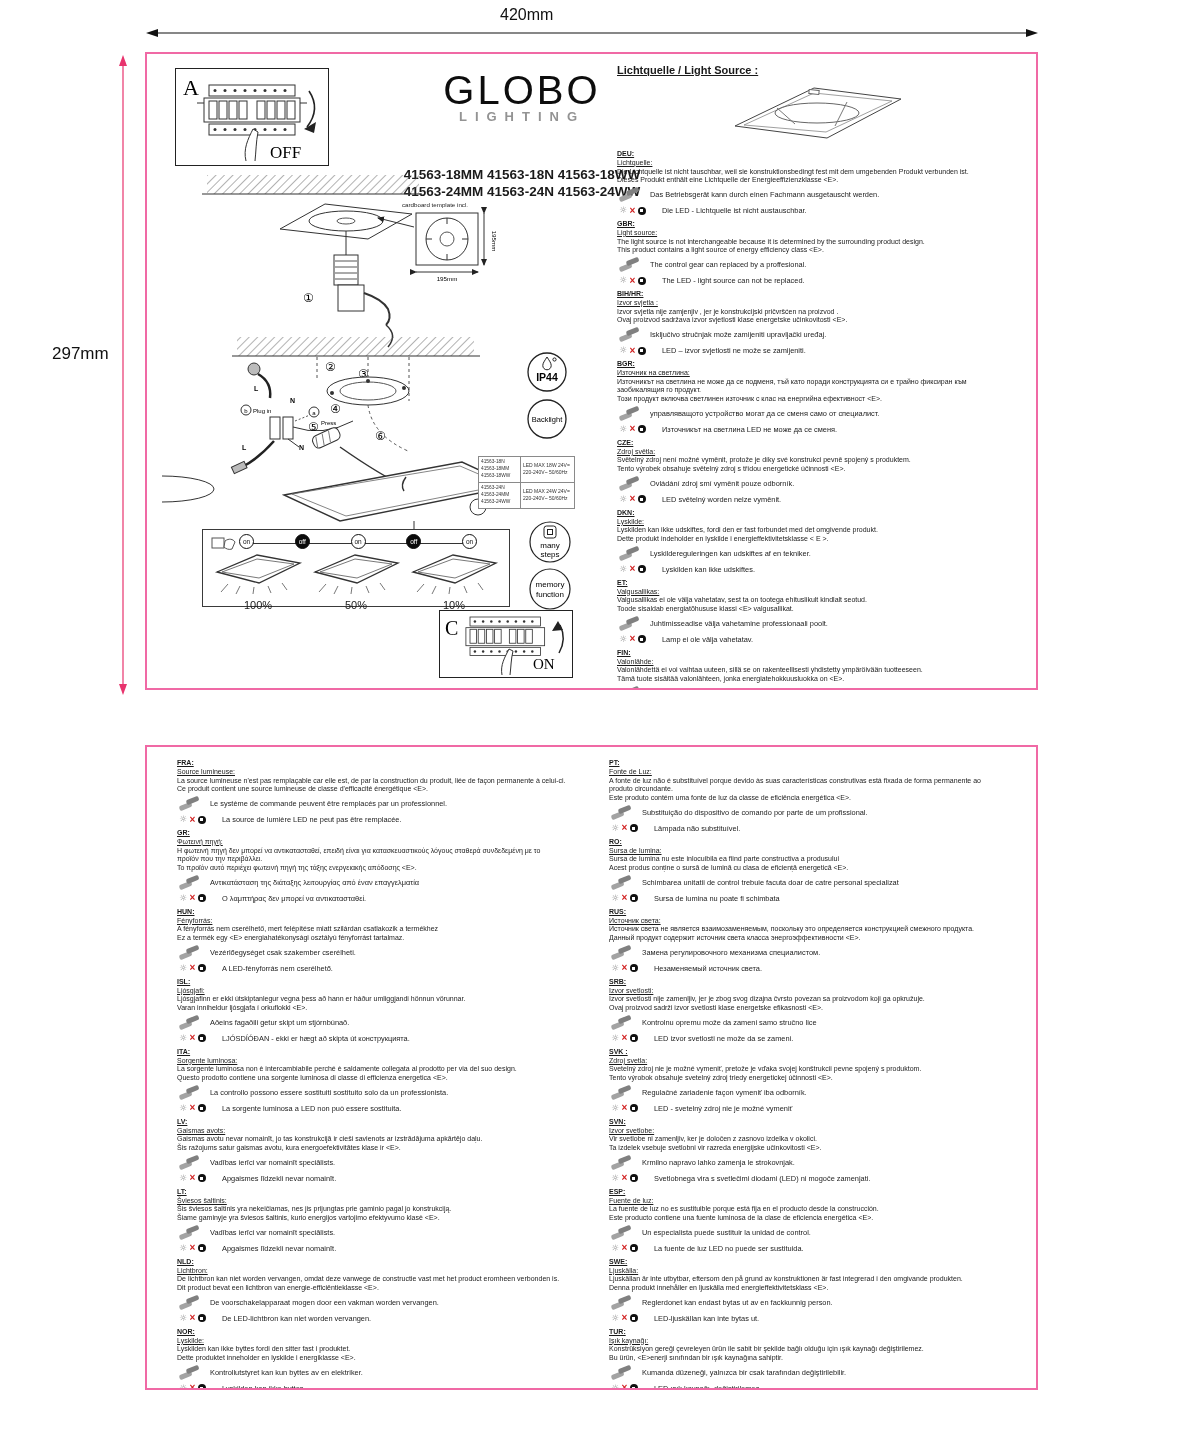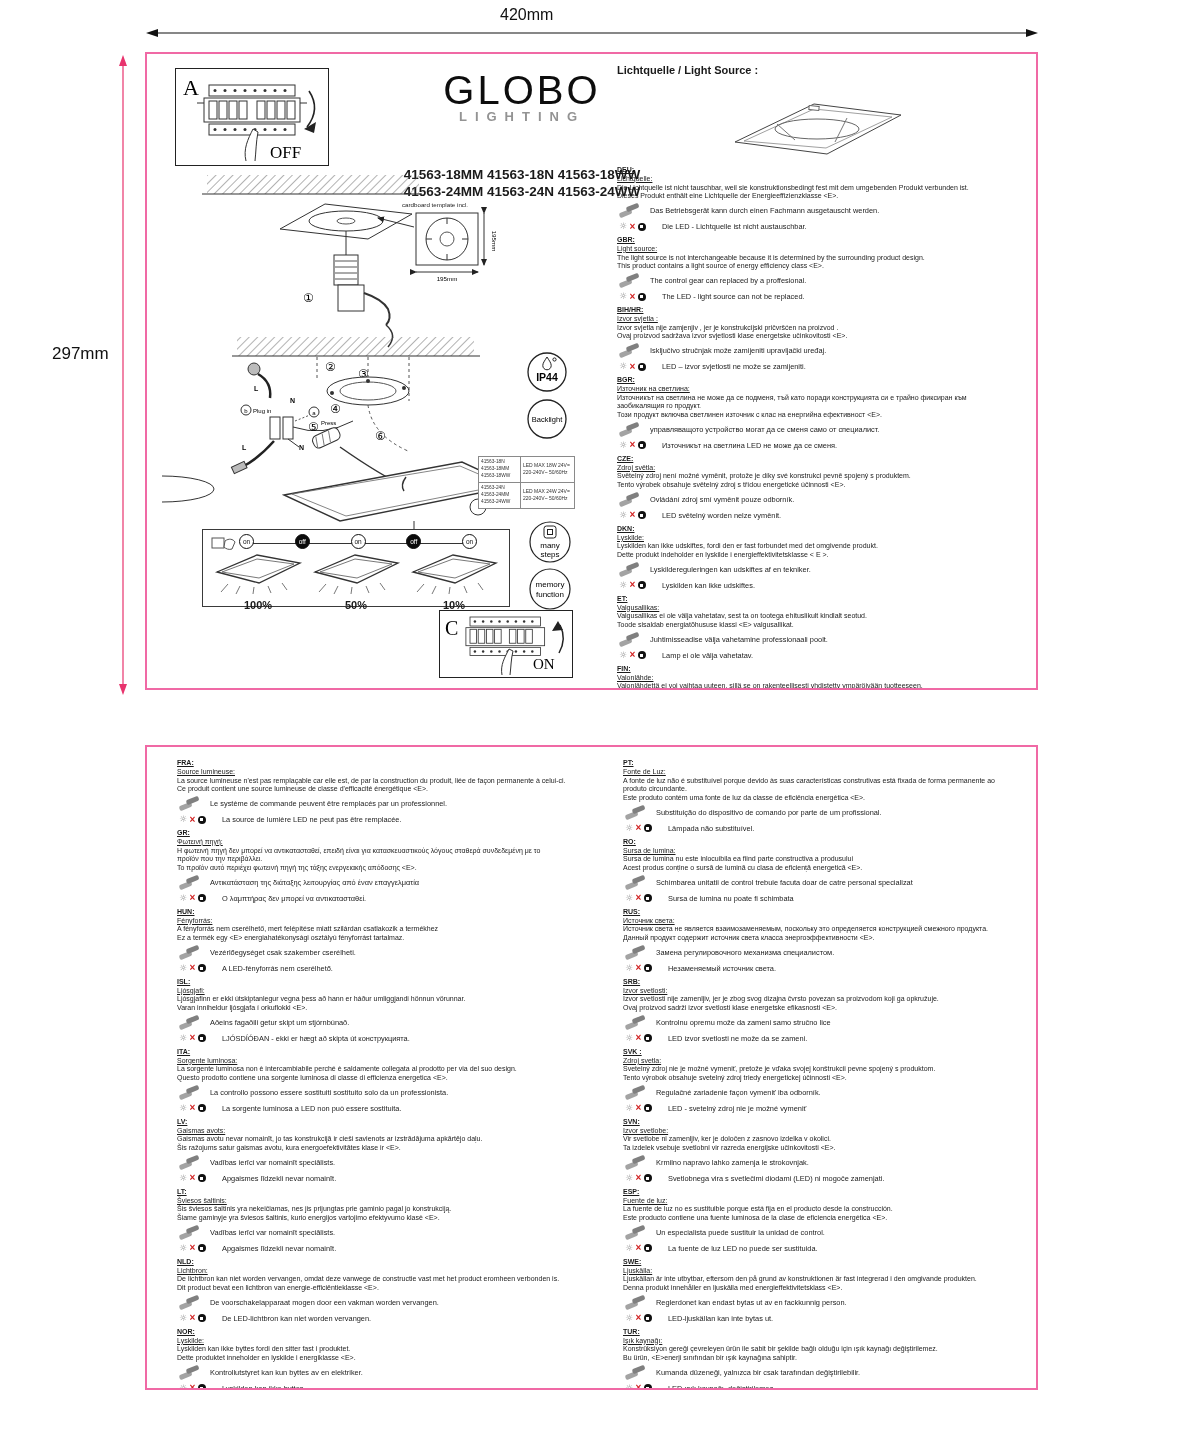--- a/index.html
+++ b/index.html
@@ -19,21 +19,21 @@
   #dim-left{position:absolute;left:108px;top:50px;width:30px;height:648px}
 
   
   .obox{position:absolute;border:1.5px solid #222;background:#fff}
   #brand{position:absolute;left:222px;top:14px;width:306px;text-align:center}
   #brand .g{font-size:40px;font-weight:normal;letter-spacing:3px;color:#0d0d0d}
   #brand .l{font-size:13px;letter-spacing:8px;color:#939393;font-weight:bold;margin-top:-4px}
   #models{position:absolute;left:215px;top:112px;width:320px;text-align:center;font-weight:bold;font-size:13.5px;line-height:17px}
   #address{position:absolute;left:28px;top:558px;font-size:13.5px;line-height:18px;color:#333}
   #rightcol{position:absolute;left:470px;top:10px;width:418px}
-  #ls-header{font-size:11px;font-weight:bold;margin-bottom:18px}
+  #ls-header{font-size:11px;font-weight:bold;text-decoration:underline;margin-bottom:2px}
   #panel-iso{margin:2px 0 4px 100px}
 
   
   .langsec{margin-bottom:3px}
   .ls-code{font-size:7px;font-weight:bold;text-decoration:underline;line-height:1.25}
   .ls-title{font-size:7px;text-decoration:underline;line-height:1.25}
   .ls-body{font-size:7px;line-height:1.25;color:#222}
   .iconline{display:flex;align-items:center;gap:9px;margin:2px 0 2px 2px;min-height:13px}
   .iconline .txt{font-size:7.4px;color:#222}
   .gear-ico{position:relative;width:22px;height:15px;flex:0 0 22px}
@@ -59,23 +59,23 @@
   
   #dimbox{position:absolute;left:55px;top:475px;width:308px;height:78px;border:1.5px solid #3a3a3a;background:#fff}
   #nodes{position:absolute;left:36px;top:4px;width:238px;display:flex;justify-content:space-between}
   #nodeline{position:absolute;left:44px;top:13px;width:224px;border-top:1.2px solid #333}
   .node{position:relative;z-index:2;width:15px;height:15px;border-radius:50%;font-size:6.5px;display:flex;align-items:center;justify-content:center}
   .node.on{background:#fff;border:1.3px solid #111;color:#111}
   .node.off{background:#0b0b0b;color:#fff;border:1.3px solid #0b0b0b}
   #touch{position:absolute;left:8px;top:5px}
   #panels{position:absolute;left:0;top:20px;width:100%;display:flex;justify-content:space-between;padding:0 7px}
   .panel{width:96px;text-align:center}
-  .pct{font-weight:bold;font-size:11px;margin-top:1px}
-
-  #page2 .cols{display:flex;gap:14px;padding:12px 0 0 30px}
+  .pct{font-weight:normal;font-size:11px;margin-top:1px}
+
+  #page2 .cols{display:flex;padding:12px 0 0 30px}
   .col-l{width:432px}
   .col-r{width:412px}
 </style>
 </head>
 <body>
 
 <div id="canvas">
 
   <svg id="dim-top">
     <line x1="150" y1="33" x2="1034" y2="33" stroke="#111" stroke-width="1.2"></line>

